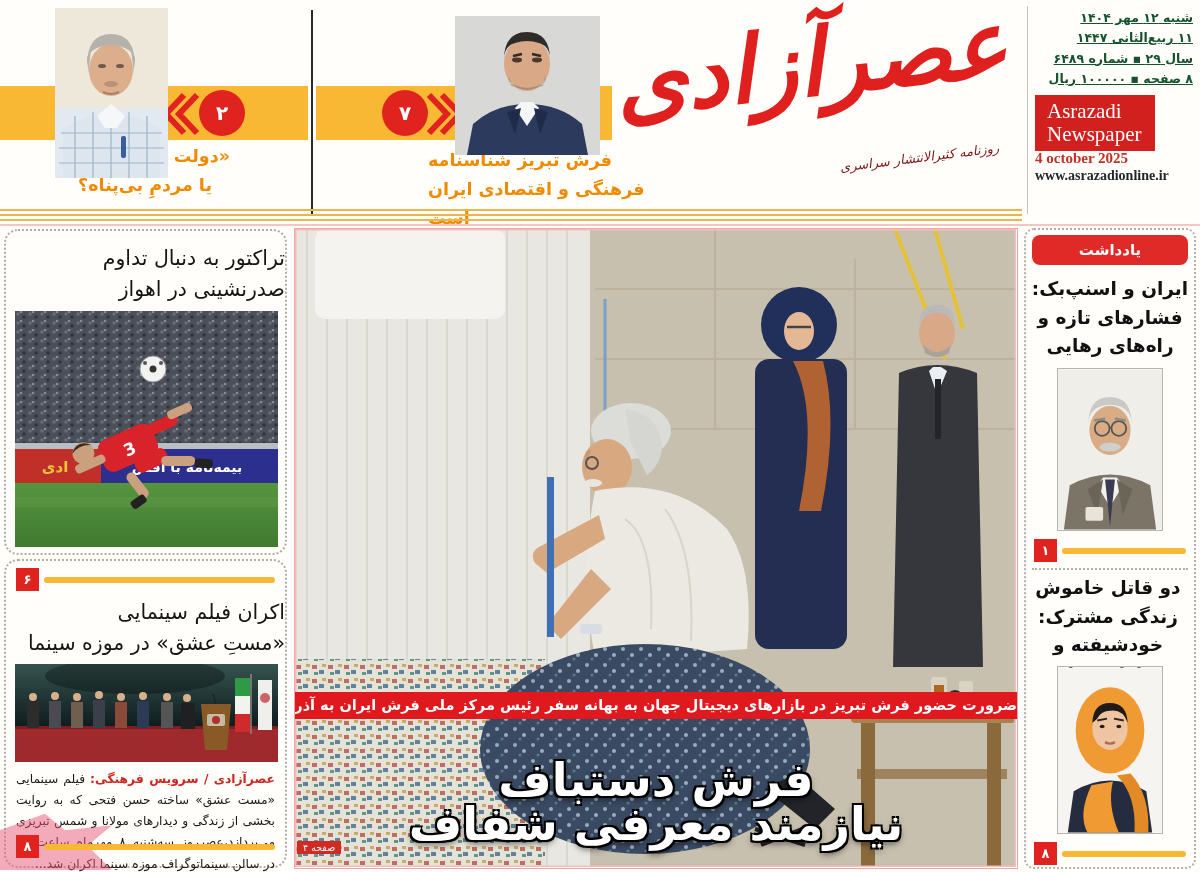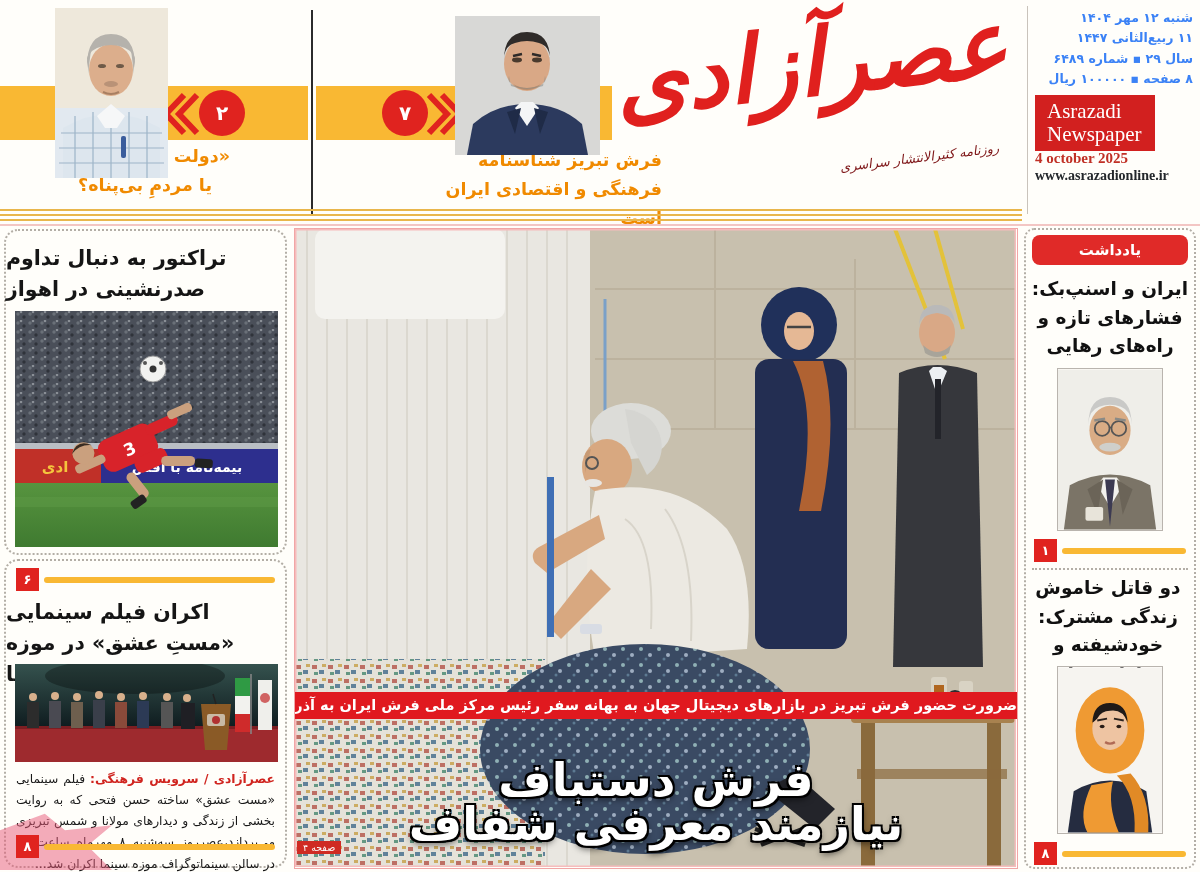--- a/index.html
+++ b/index.html
@@ -4,33 +4,33 @@
 <style>
   * { margin:0; padding:0; box-sizing:border-box; }
   body { background:#777; font-family:"DejaVu Sans", sans-serif; }
   .page { position:relative; width:1200px; height:872px; margin:0 auto; background:#fffefa; overflow:hidden; }
   .abs { position:absolute; }
   .fa { direction:rtl; font-family:"DejaVu Sans", sans-serif; }
 
   
   .masthead { color:#e0201e; font-weight:bold; font-style:italic; font-size:92px; transform:rotate(-6deg); letter-spacing:-2px; line-height:1; text-align:center; }
   .slogan { color:#7e1517; font-size:13px; transform:rotate(-7deg); font-style:italic; }
-  .dateblock { font-size:12.5px; font-weight:bold; color:#3b82f6; line-height:1.62; text-align:right; }
+  .dateblock { font-size:12.5px; font-weight:bold; color:#14532d; line-height:1.62; text-align:right;text-decoration:underline; }
   .brandbox { background:#d2201f; color:#fff; font-family:"Liberation Serif", serif; font-size:21px; line-height:1.1; padding:5px 12px; }
   .date-en { color:#c03026; font-family:"Liberation Serif", serif; font-size:15px; font-weight:bold; }
   .website { color:#23272b; font-family:"Liberation Serif", serif; font-size:14px; font-weight:bold; }
   .ystrip { background:#f9b833; height:54px; }
   .numcircle { width:46px; height:46px; border-radius:50%; background:#e0231f; color:#fff; font-weight:bold; font-size:20px; display:flex; align-items:center; justify-content:center; z-index:4; }
   .promo { color:#f08a00; font-weight:bold; font-size:17.5px; line-height:1.65; }
   .hline { background:#e9b64b; height:2px; }
   .vrule { width:1.5px; background:#2b2b2b; }
 
   
   .dotbox { border:2px dotted #b3aea6; border-radius:14px; background:#fffefa; }
-  .story-hl { color:#151515; font-weight:bold; font-size:20.5px; line-height:1.5; text-align:left; }
+  .story-hl { color:#151515; font-weight:normal; font-size:20.5px; line-height:1.5; text-align:right; }
   .badge { width:23px; height:23px; background:#e0231f; color:#fff; font-weight:bold; font-size:13px; display:flex; align-items:center; justify-content:center; flex:0 0 auto; }
   .badgerow { display:flex; align-items:center; gap:5px; }
   .badgeline { height:6px; background:#f9b833; border-radius:3px; flex:1 1 auto; }
   .bodytext { font-size:12.3px; line-height:1.72; color:#191919; text-align:justify; }
   .leadin { color:#d0241f; font-weight:bold; }
   .photoframe { border:1px solid #b9b4ae; }
 
   
   .mainframe { border:1.5px solid #f0a6a6; }
   .kicker { background:#e0191f; color:#fff; font-weight:bold; font-size:14.5px; line-height:27px; text-align:center; white-space:nowrap; overflow:hidden; }
@@ -109,21 +109,21 @@
       <path d="M93,96 L79,92 L85,118 Z" fill="#1f2b47"></path>
     <ellipse cx="72" cy="48" rx="23" ry="27" fill="#d9a886"></ellipse>
     <path d="M49,44 Q49,16 72,16 Q95,16 95,44 Q95,30 84,27 Q72,23 60,27 Q49,30 49,44 Z" fill="#2f2b29"></path>
     <ellipse cx="62" cy="44" rx="5" ry="2.4" fill="#4a3a2d"></ellipse>
       <ellipse cx="82" cy="44" rx="5" ry="2.4" fill="#4a3a2d"></ellipse>
     <path d="M58,40 L67,38 M77,38 L86,40" stroke="#2f2b29" stroke-width="2.5"></path>
     <path d="M58,68 Q72,76 86,68 Q80,74 72,74 Q64,74 58,68 Z" fill="#b98e6e"></path>
     <path d="M54,60 Q50,70 72,72 Q94,70 90,60 L88,70 Q72,76 56,70 Z" fill="#8c8c86" opacity=".55"></path>
   </svg>
 
-  <div class="abs fa promo" style="left:428px;top:146px;width:234px;text-align:right;">
+  <div class="abs fa promo" style="left:428px;top:146px;width:234px;text-align:left;">
     <div>فرش تبریز شناسنامه</div>
     <div>فرهنگی و اقتصادی ایران است</div>
   </div>
 
   <div class="abs fa masthead" style="left:595px;top:18px;width:440px;height:170px;">
     <span>عصرآزادی</span>
   </div>
   <div class="abs fa slogan" style="left:822px;top:150px;width:195px;text-align:center;">
     <span>روزنامه کثیرالانتشار سراسری</span>
   </div>

